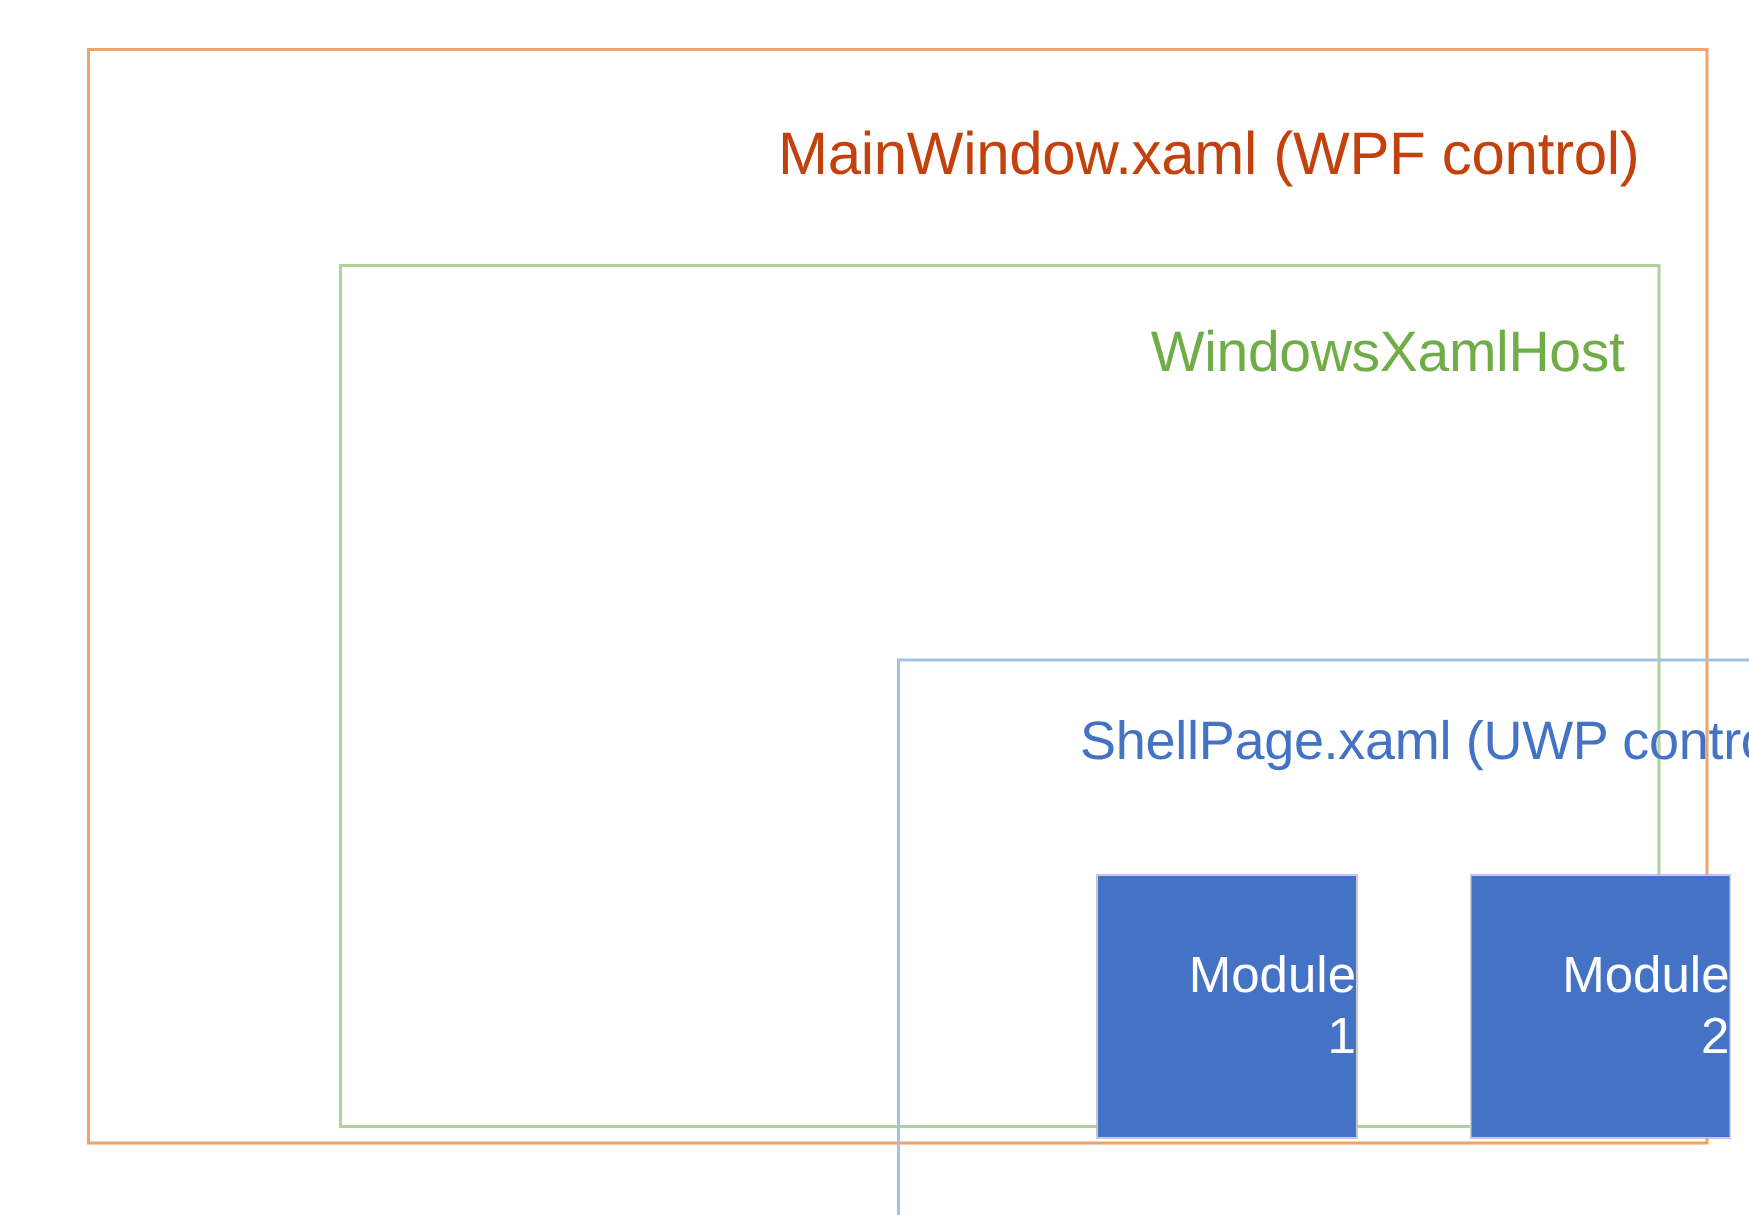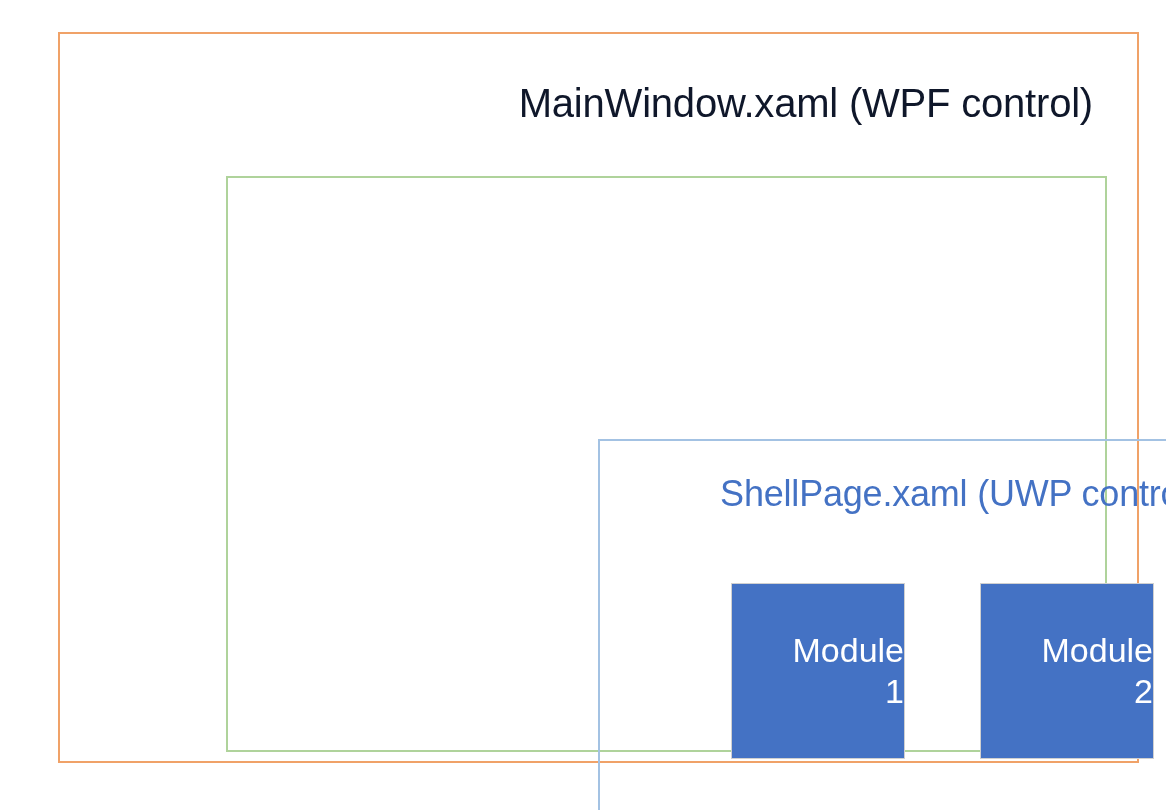--- a/index.html
+++ b/index.html
@@ -112,24 +112,25 @@
 
   .module-line { display: block; }
 </style>
 </head>
 <body>
 
 <div id="diagram-canvas" style="background: rgb(255, 255, 255);">
 
   <div class="frame" id="frame-mainwindow" style="border-color: rgb(240, 162, 104);">
 
-    <div class="frame-label" id="label-mainwindow" style="color: #0f172a;">MainWindow.xaml (WPF control)</div>
+    <div class="frame-label" id="label-mainwindow" style="color: #c2410c;">MainWindow.xaml (WPF control)</div>
 
     <div class="frame" id="frame-windowsxamlhost" style="border-color: rgb(175, 211, 155);">
 
+      <div class="frame-label" id="label-windowsxamlhost" style="color: rgb(112, 173, 71);">WindowsXamlHost</div>
 
       <div class="frame" id="frame-shellpage" style="border-color: rgb(163, 194, 227);">
 
         <div class="frame-label" id="label-shellpage" style="color: rgb(68, 114, 196);">ShellPage.xaml (UWP control)</div>
 
         <div id="module-row">
 
           <div class="module-box" id="module-box-1" style="background: rgb(68, 114, 196); color: rgb(255, 255, 255); border-color: rgb(208, 208, 208);">
             <span class="module-line">Module</span>
             <span class="module-line">1</span>

